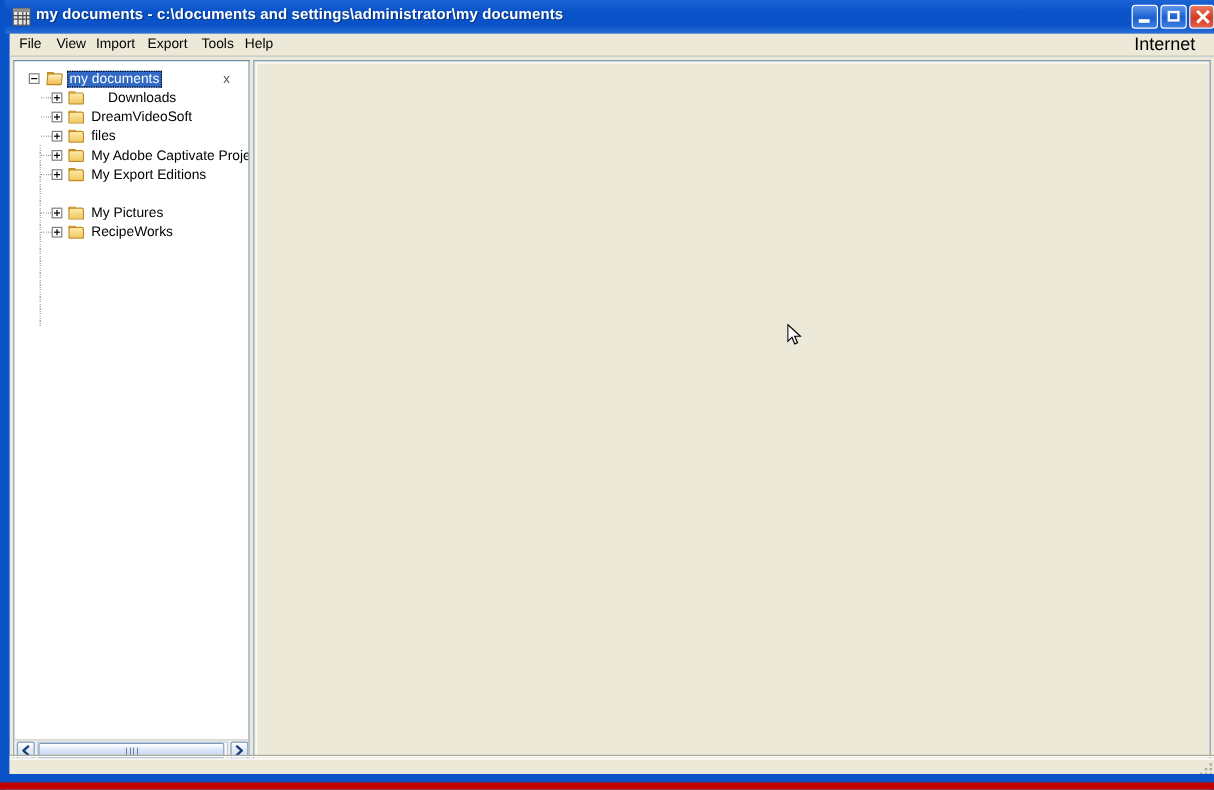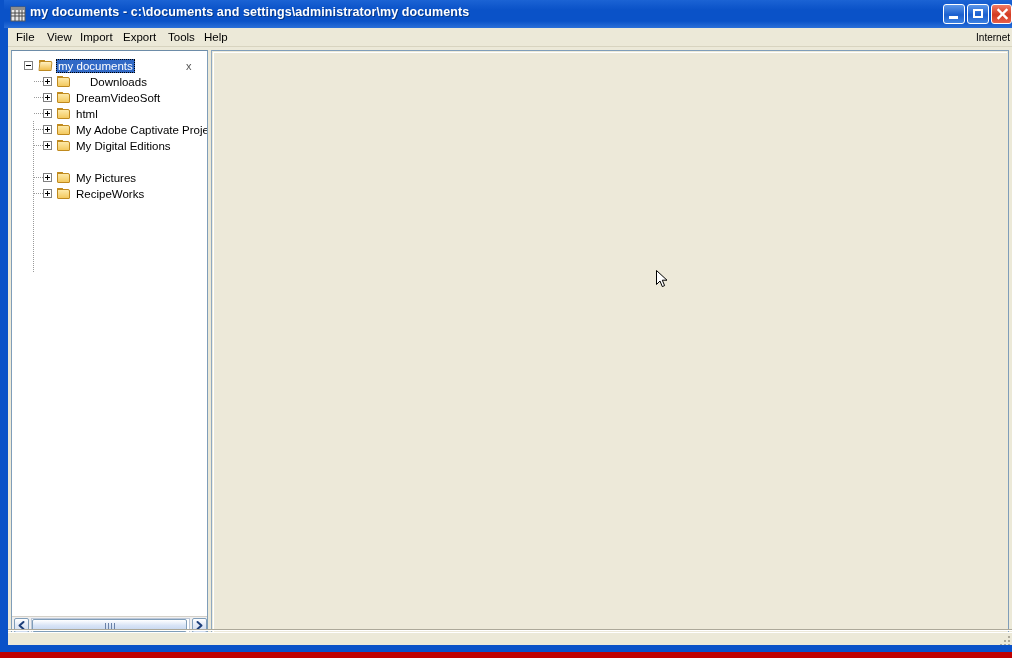--- a/index.html
+++ b/index.html
@@ -119,24 +119,24 @@
     height: 15px;
     line-height: 15px;
     font-size: 11.5px;
     padding: 0 6px;
     color: #000;
     cursor: default;
     white-space: nowrap;
   }
   #menu-right {
     position: absolute;
-    right: 2px; top: 2px;
+    right: 16px; top: 2px;
     height: 15px;
     line-height: 15px;
-    font-size: 10px;
+    font-size: 15px;
     color: #000;
     white-space: nowrap;
   }
 
   
   #client {
     position: absolute;
     left: 4px; top: 47px;
     width: 1004px;
     height: 598px;
@@ -487,41 +487,41 @@
           <div class="tlabel" style="left:62px">DreamVideoSoft</div>
         </div>
 
         <div class="trow" style="top:55px">
           <div class="tline-h" style="left:22px; width:9px;"></div>
           <div class="tbox plus" style="left:31px"></div>
           <div class="ficon" style="left:45px">
             <span class="tab"></span>
               <span class="back"></span>
           </div>
-          <div class="tlabel" style="left:62px">html</div>
+          <div class="tlabel" style="left:62px">files</div>
         </div>
 
         <div class="trow" style="top:71px">
           <div class="tline-h" style="left:22px; width:9px;"></div>
           <div class="tbox plus" style="left:31px"></div>
           <div class="ficon" style="left:45px">
             <span class="tab"></span>
               <span class="back"></span>
           </div>
           <div class="tlabel" style="left:62px">My Adobe Captivate Project</div>
         </div>
 
         <div class="trow" style="top:87px">
           <div class="tline-h" style="left:22px; width:9px;"></div>
           <div class="tbox plus" style="left:31px"></div>
           <div class="ficon" style="left:45px">
             <span class="tab"></span>
               <span class="back"></span>
           </div>
-          <div class="tlabel" style="left:62px">My Digital Editions</div>
+          <div class="tlabel" style="left:62px">My Export Editions</div>
         </div>
 
 
         <div class="trow" style="top:119px">
           <div class="tline-h" style="left:22px; width:9px;"></div>
           <div class="tbox plus" style="left:31px"></div>
           <div class="ficon" style="left:45px">
             <span class="tab"></span>
               <span class="back"></span>
           </div>

